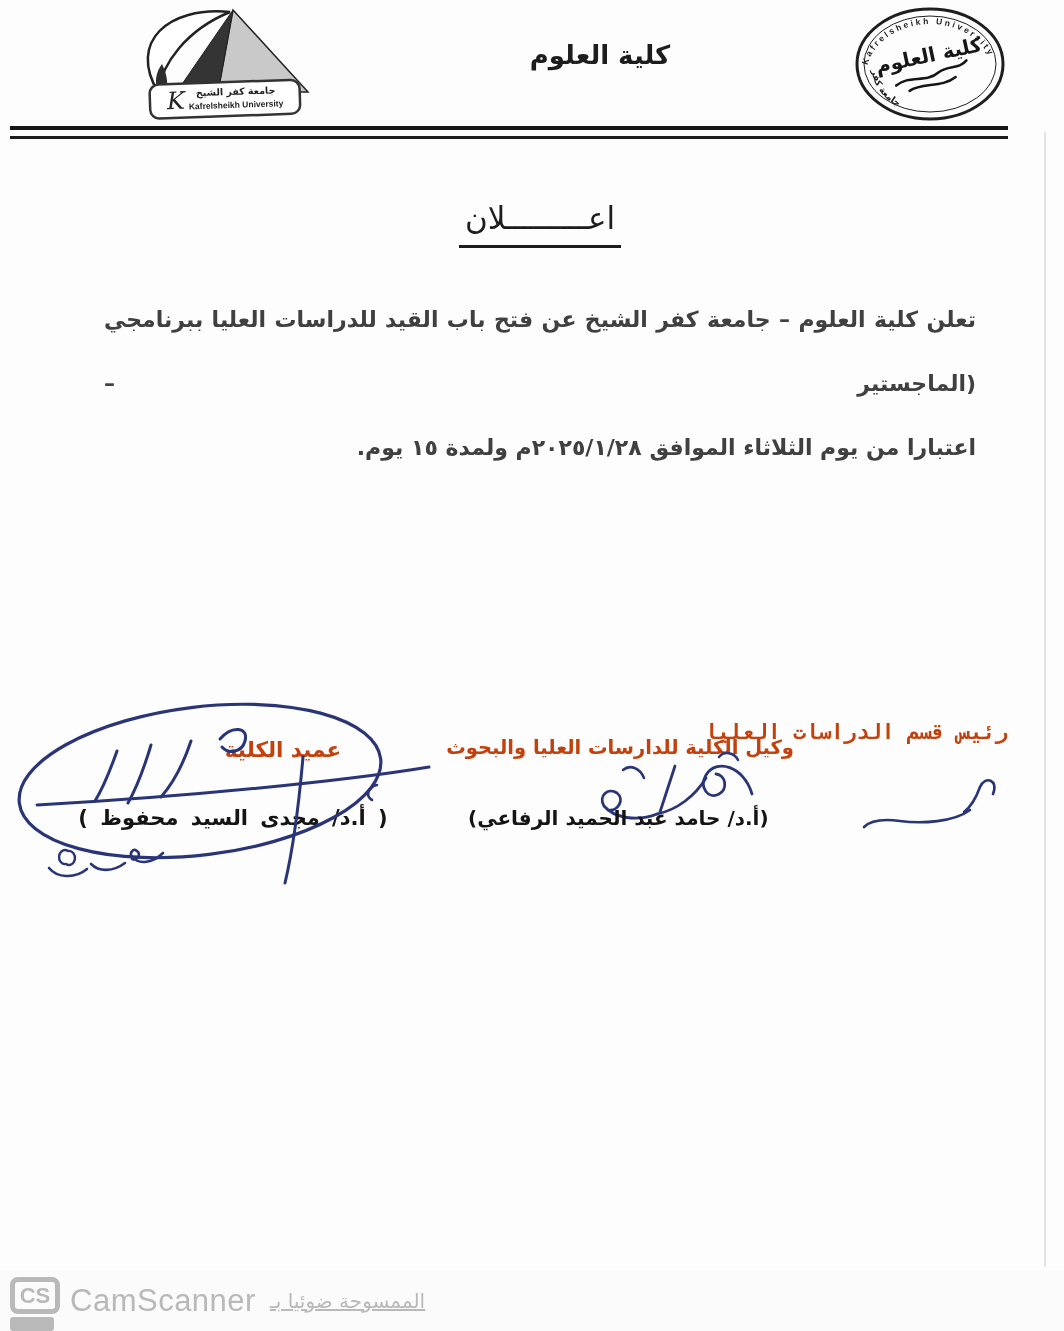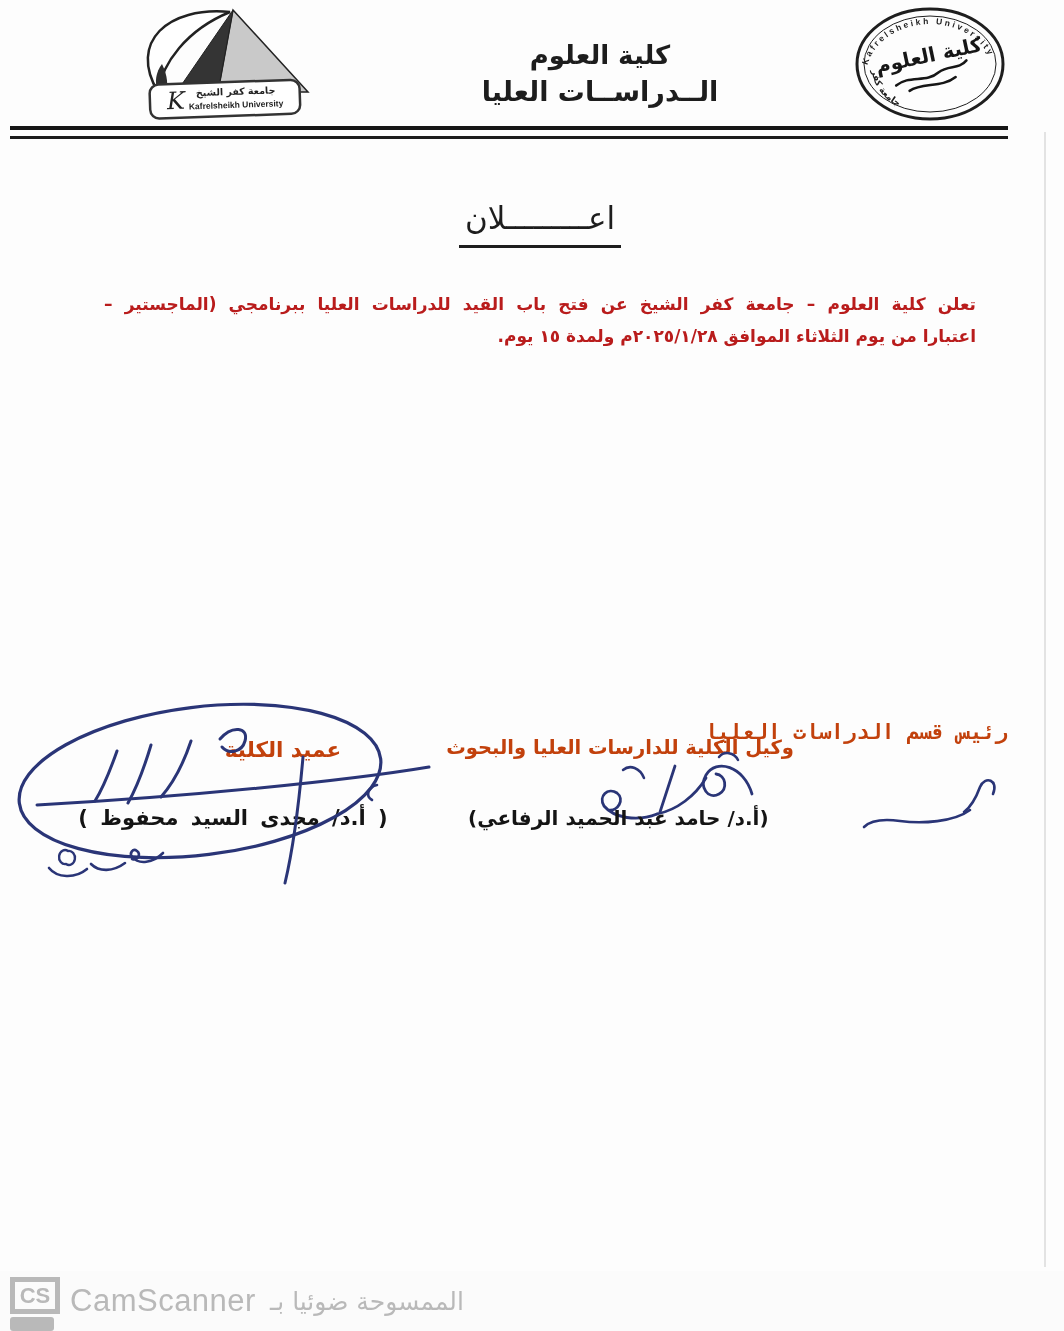--- a/index.html
+++ b/index.html
@@ -17,46 +17,46 @@
   .dept-l2{font-size:27px;font-weight:bold;margin-top:6px;letter-spacing:1px;}
   .stamp-wrap{left:852px;top:4px;width:156px;height:120px;}
   .rule{left:10px;top:126px;width:998px;height:6px;
         border-top:4px solid #161616;border-bottom:3px solid #1c1c1c;}
   .edge-line{left:1044px;top:132px;width:2px;height:1135px;background:#d9d9d9;opacity:.75;}
   
   .title-row{left:0;top:200px;width:1080px;text-align:center;}
   .title{display:inline-block;direction:rtl;font-size:31px;font-weight:normal;
          border-bottom:3.5px solid #1d1d1d;padding:0 6px 9px 6px;}
   .body-text{left:104px;top:288px;width:872px;direction:rtl;
-             font-size:17px;font-weight:bold;line-height:32px;color:#b91c1c;}
+             font-size:22px;font-weight:bold;line-height:64px;color:#404040;}
   .body-line{text-align:justify;text-align-last:justify;text-justify:inter-word;}
   .body-line.last{text-align:left;text-align-last:right;}
   
   .sig-title{font-weight:bold;direction:rtl;white-space:nowrap;color:#c2410c;}
   .sig-name{font-weight:bold;direction:rtl;white-space:nowrap;color:#141414;}
   .st-right{right:56px;top:720px;font-size:21px;font-family:Liberation Mono, monospace;}
   .st-center{left:478px;top:736px;width:316px;text-align:center;font-size:19.5px;}
   .sn-center{left:468px;top:806px;width:330px;text-align:left;font-size:20px;}
   .st-left{left:224px;top:737px;width:118px;text-align:center;font-size:21.5px;}
   .sn-left{left:38px;top:806px;width:390px;text-align:center;font-size:21px;word-spacing:5px;}
   svg.ink{overflow:visible;}
   .ink path,.ink ellipse{fill:none;stroke:var(--ink-blue,#2a3577);stroke-linecap:round;}
   
   .footer{left:0;bottom:0;width:1064px;height:60px;background:#fbfbfb;
           display:flex;align-items:center;direction:ltr;padding-left:10px;box-sizing:border-box;}
   .cs-badge{width:48px;height:48px;margin-right:12px;position:relative;}
-  .cs-box{width:40px;height:27px;border:5px solid var(--watermark-gray,#b9b9b9);border-radius:0;
+  .cs-box{width:40px;height:27px;border:5px solid var(--watermark-gray,#b9b9b9);border-radius:8px;
           display:flex;align-items:center;justify-content:center;
           font-family:"Liberation Sans",sans-serif;font-weight:bold;font-size:22px;
           color:var(--watermark-gray,#b9b9b9);}
   .cs-tab{width:44px;height:14px;background:var(--watermark-gray,#b9b9b9);
           border-radius:3px;margin-top:3px;}
   .cam-brand{font-family:"Liberation Sans",sans-serif;font-size:31px;
              color:var(--watermark-gray,#b9b9b9);letter-spacing:.5px;margin-right:14px;}
-  .cam-ar{font-size:25px;color:var(--watermark-gray,#b9b9b9);direction:rtl;}
+  .cam-ar{font-size:20px;color:var(--watermark-gray,#b9b9b9);direction:rtl;text-decoration:underline;}
 </style>
 </head>
 <body>
 
 <div class="abs logo-wrap">
   <svg width="255" height="120" viewBox="0 0 255 120">
 
     <polygon points="163,8 238,90 148,90" fill="#c9c9c9" stroke="#222" stroke-width="1.5"></polygon>
 
     <polygon points="163,8 148,90 108,88" fill="#343434" stroke="#222" stroke-width="1"></polygon>
@@ -68,21 +68,20 @@
       <rect x="80" y="80" width="150" height="34" rx="9" fill="#fff" stroke="#333" stroke-width="2.5"></rect>
       <text x="97" y="105" font-size="24" font-style="italic" font-family="DejaVu Serif, serif" fill="#222">K</text>
       <text x="166" y="93" font-size="9.5" font-weight="bold" text-anchor="middle" direction="rtl" fill="#222">جامعة كفر الشيخ</text>
       <text x="166" y="106" font-size="8.5" font-weight="bold" text-anchor="middle" font-family="Liberation Sans, sans-serif" fill="#222">Kafrelsheikh University</text>
     </g>
   </svg>
 </div>
 
 <div class="abs dept">
   <div class="dept-l1">كلية العلوم</div>
-  <div class="dept-l2">الــدراســات العليا</div>
 </div>
 
 <div class="abs stamp-wrap">
   <svg width="156" height="120" viewBox="0 0 156 120">
     <defs>
       <path id="arcTop" d="M 14,72 A 64,52 0 0 1 142,72"></path>
       <path id="arcBot" d="M 20,64 A 58,46 0 0 0 136,64"></path>
     </defs>
     <ellipse cx="78" cy="60" rx="73" ry="55" fill="none" stroke="#1e1e1e" stroke-width="3"></ellipse>
     <ellipse cx="78" cy="60" rx="66" ry="48" fill="none" stroke="#1e1e1e" stroke-width="1"></ellipse>

